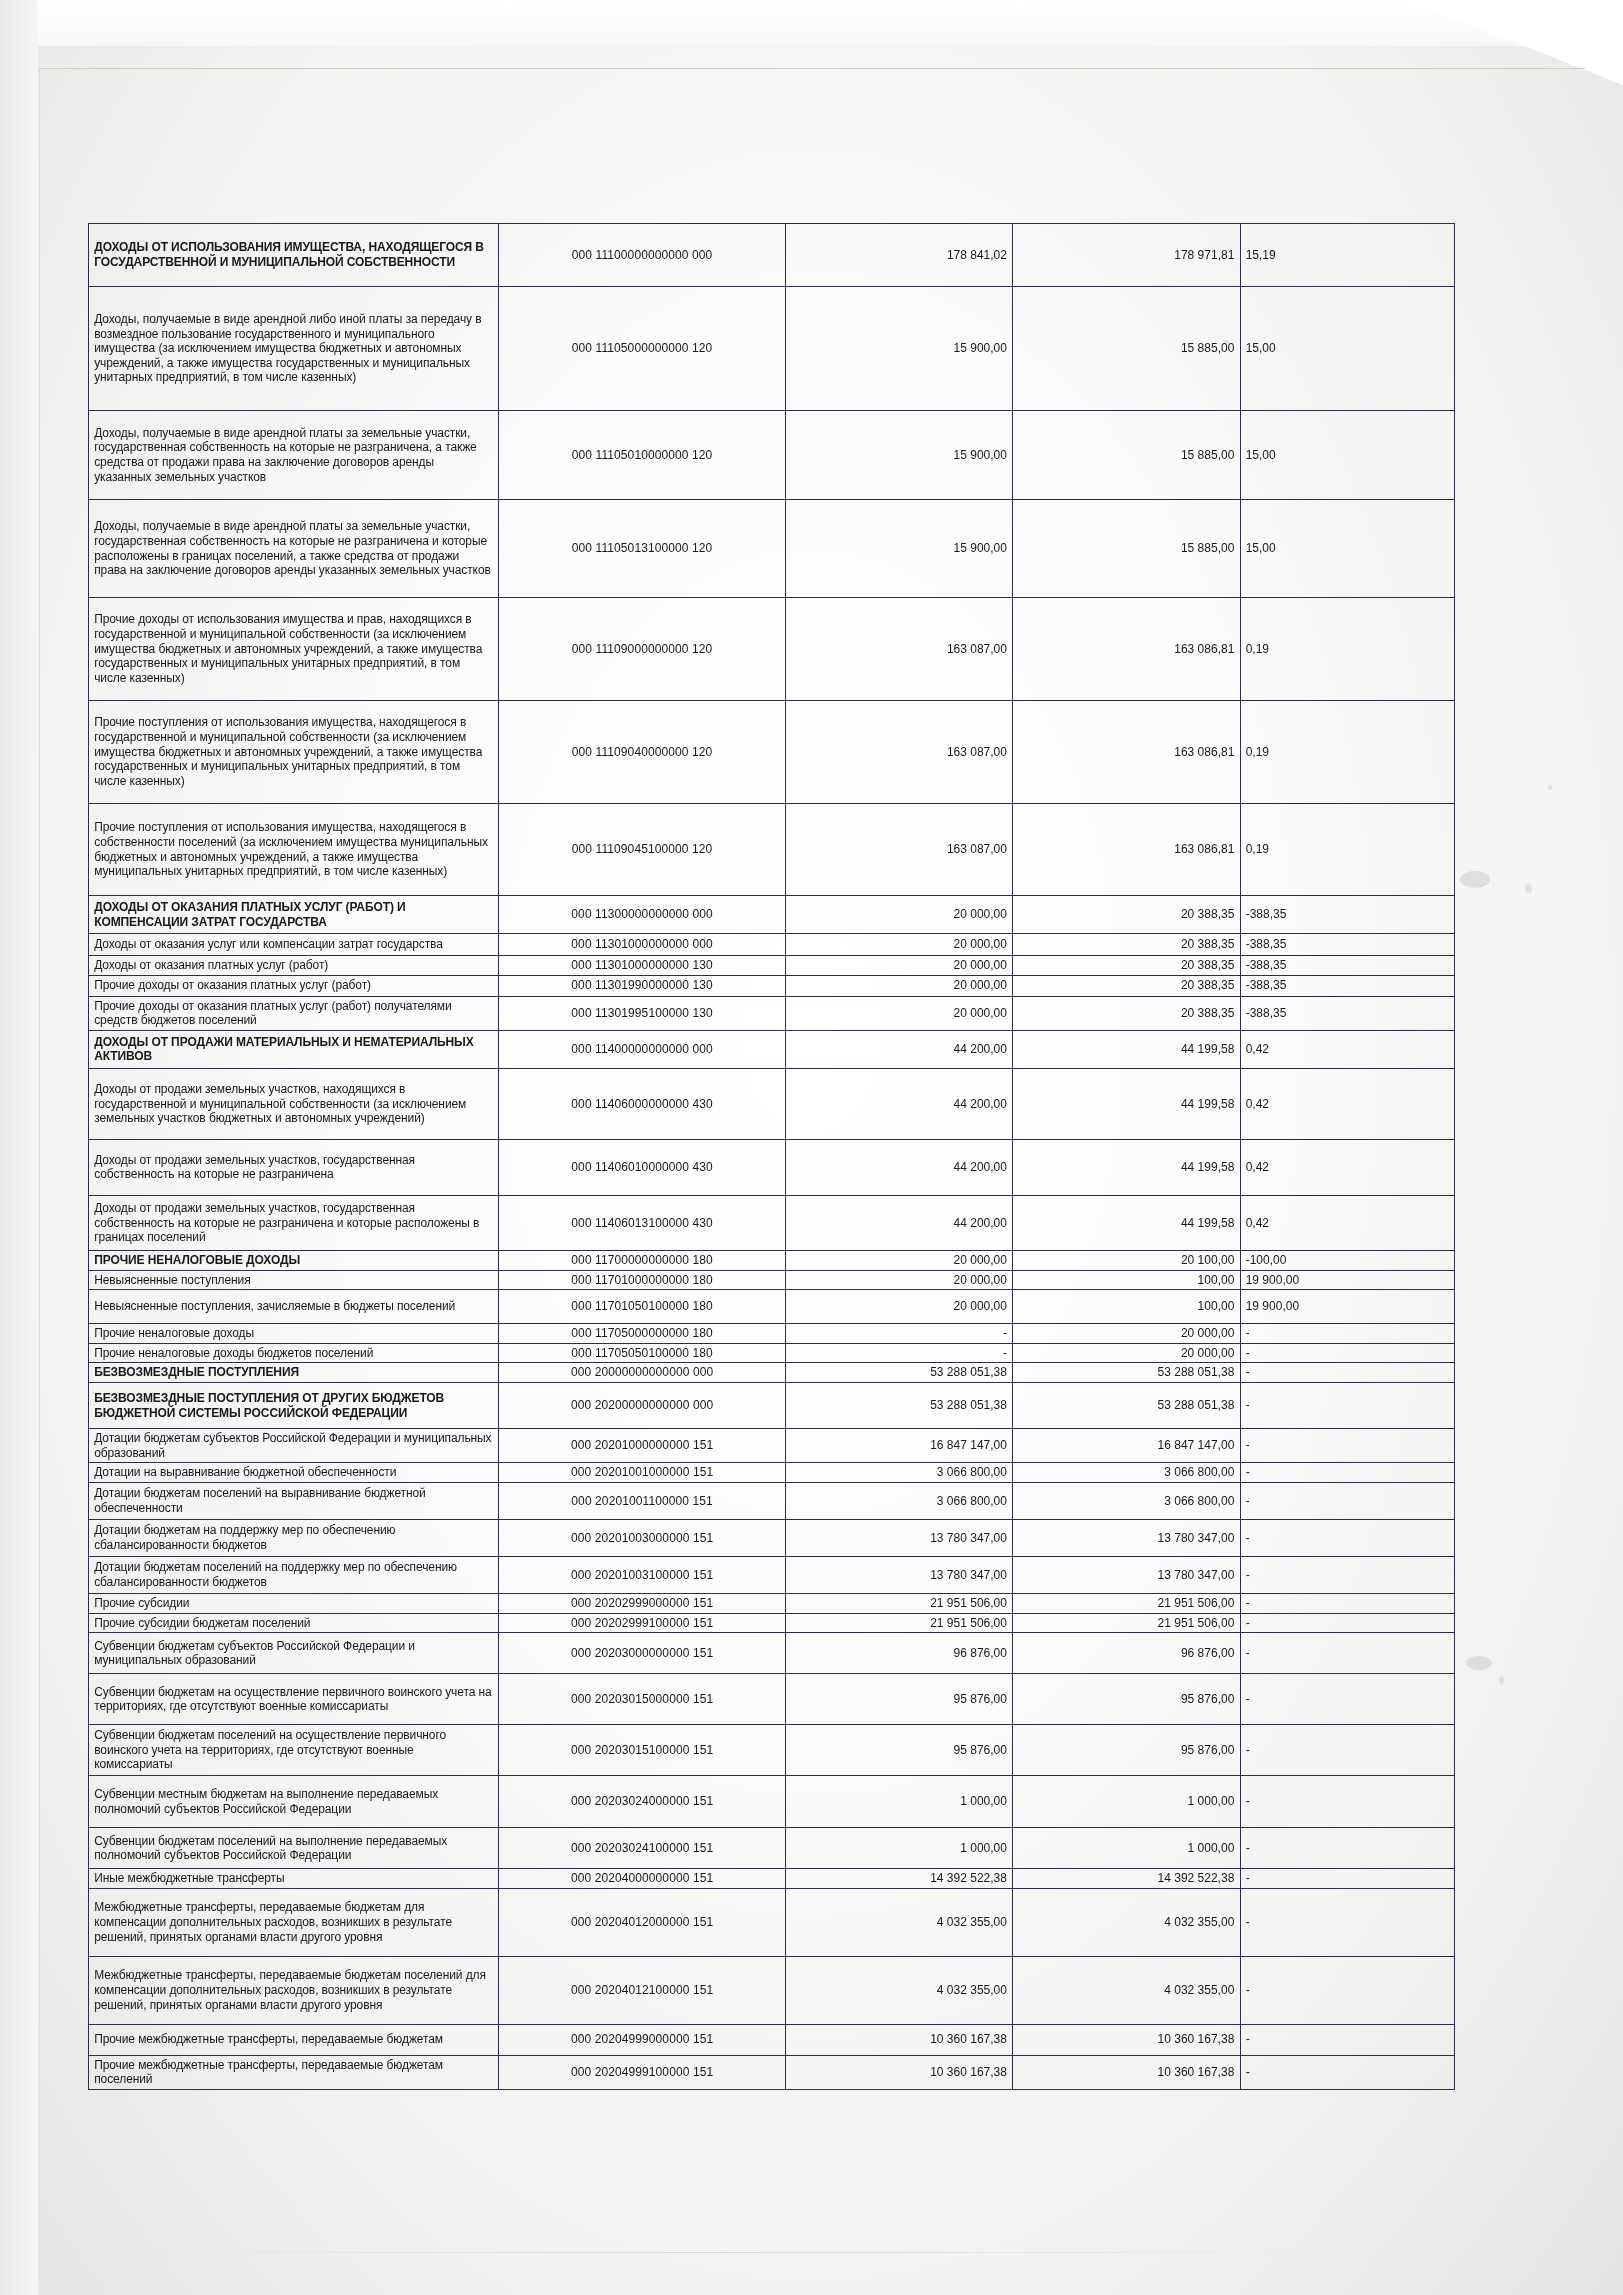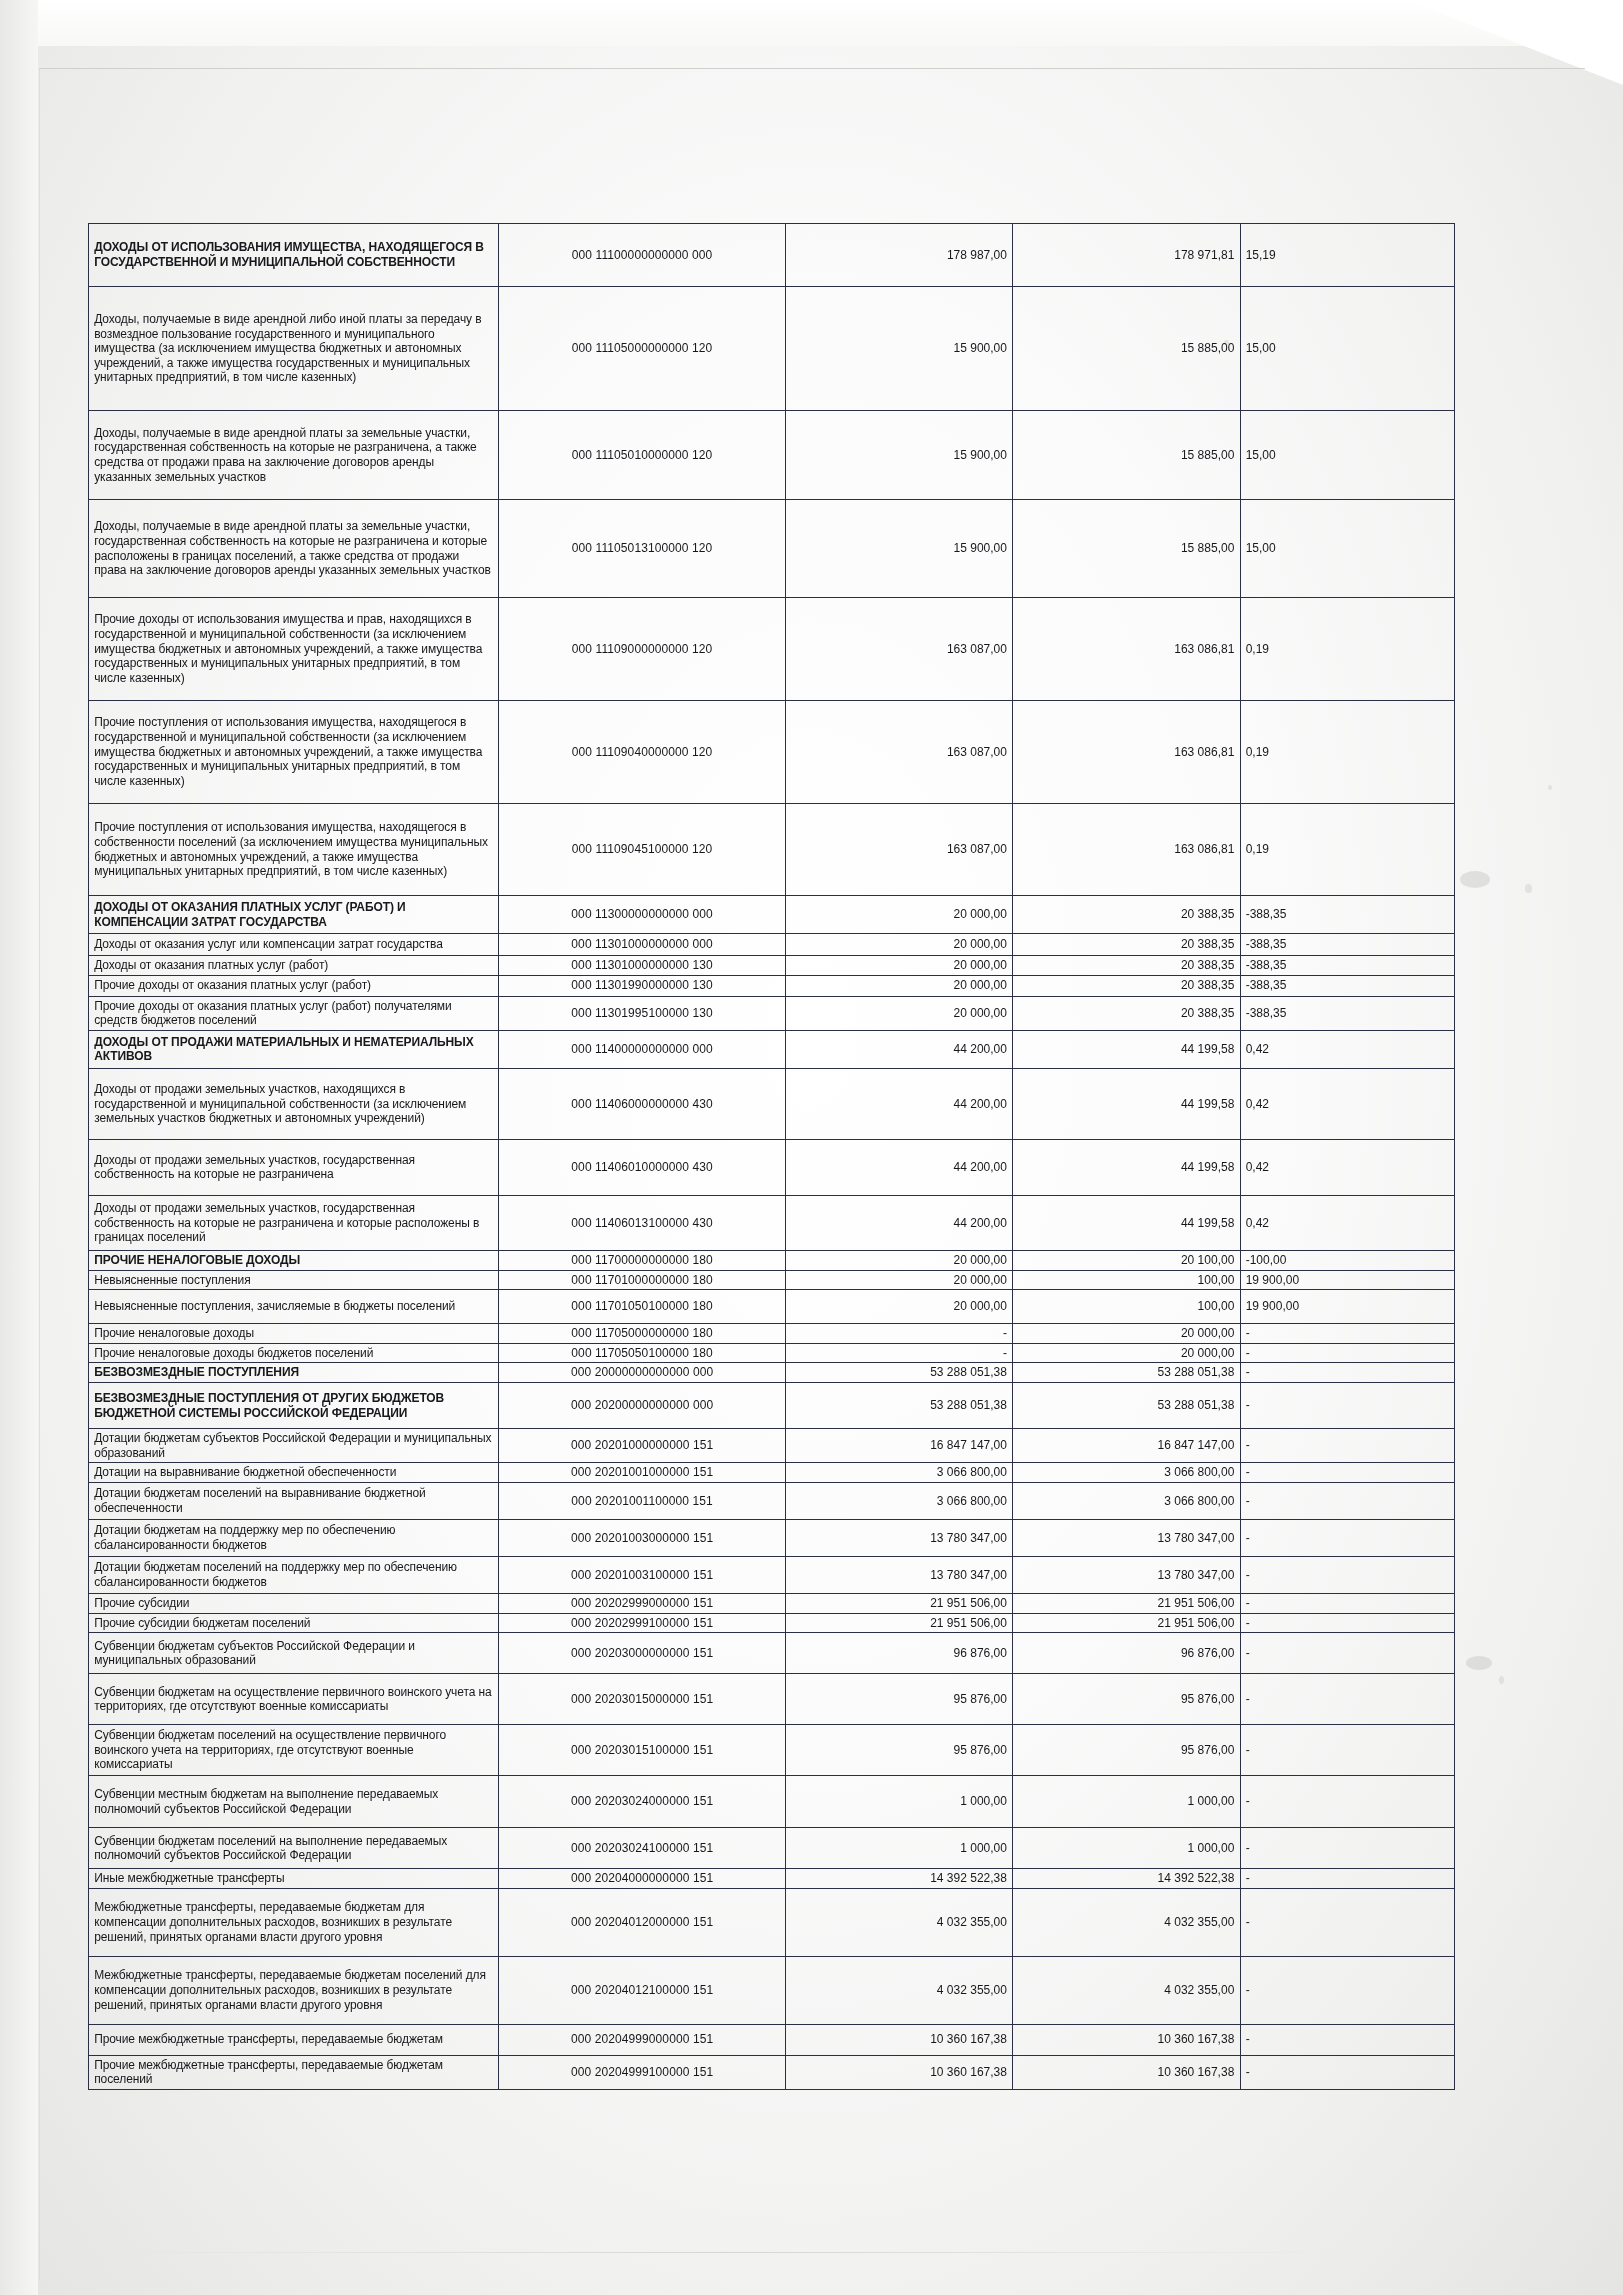--- a/index.html
+++ b/index.html
@@ -132,21 +132,21 @@
   <div class="speck" style="left:1224px;top:340px;width:4.6px;height:4.6px;"></div>
   <div class="ink-smudge" style="left:1460px;top:871px;width:30px;height:17px;"></div>
   <div class="ink-smudge" style="left:1466px;top:1656px;width:26px;height:14.4px;"></div>
   <div class="scan-streak" style="left:105px;top:2252px;width:1244px;"></div>
 
   <table id="doc-table">
     <tbody>
         <tr style="height: 63px;">
           <td class="c-name bold">ДОХОДЫ ОТ ИСПОЛЬЗОВАНИЯ ИМУЩЕСТВА, НАХОДЯЩЕГОСЯ В ГОСУДАРСТВЕННОЙ И МУНИЦИПАЛЬНОЙ СОБСТВЕННОСТИ</td>
           <td class="c-code">000 11100000000000 000</td>
-          <td class="c-plan">178 987,00</td>
+          <td class="c-plan">178 841,02</td>
           <td class="c-fact">178 971,81</td>
           <td class="c-rest">15,19</td>
         </tr>
         <tr style="height: 124px;">
           <td class="c-name">Доходы, получаемые в виде арендной либо иной платы за передачу в возмездное пользование государственного и муниципального имущества (за исключением имущества бюджетных и автономных учреждений, а также имущества государственных и муниципальных унитарных предприятий, в том числе казенных)</td>
           <td class="c-code">000 11105000000000 120</td>
           <td class="c-plan">15 900,00</td>
           <td class="c-fact">15 885,00</td>
           <td class="c-rest">15,00</td>
         </tr>

